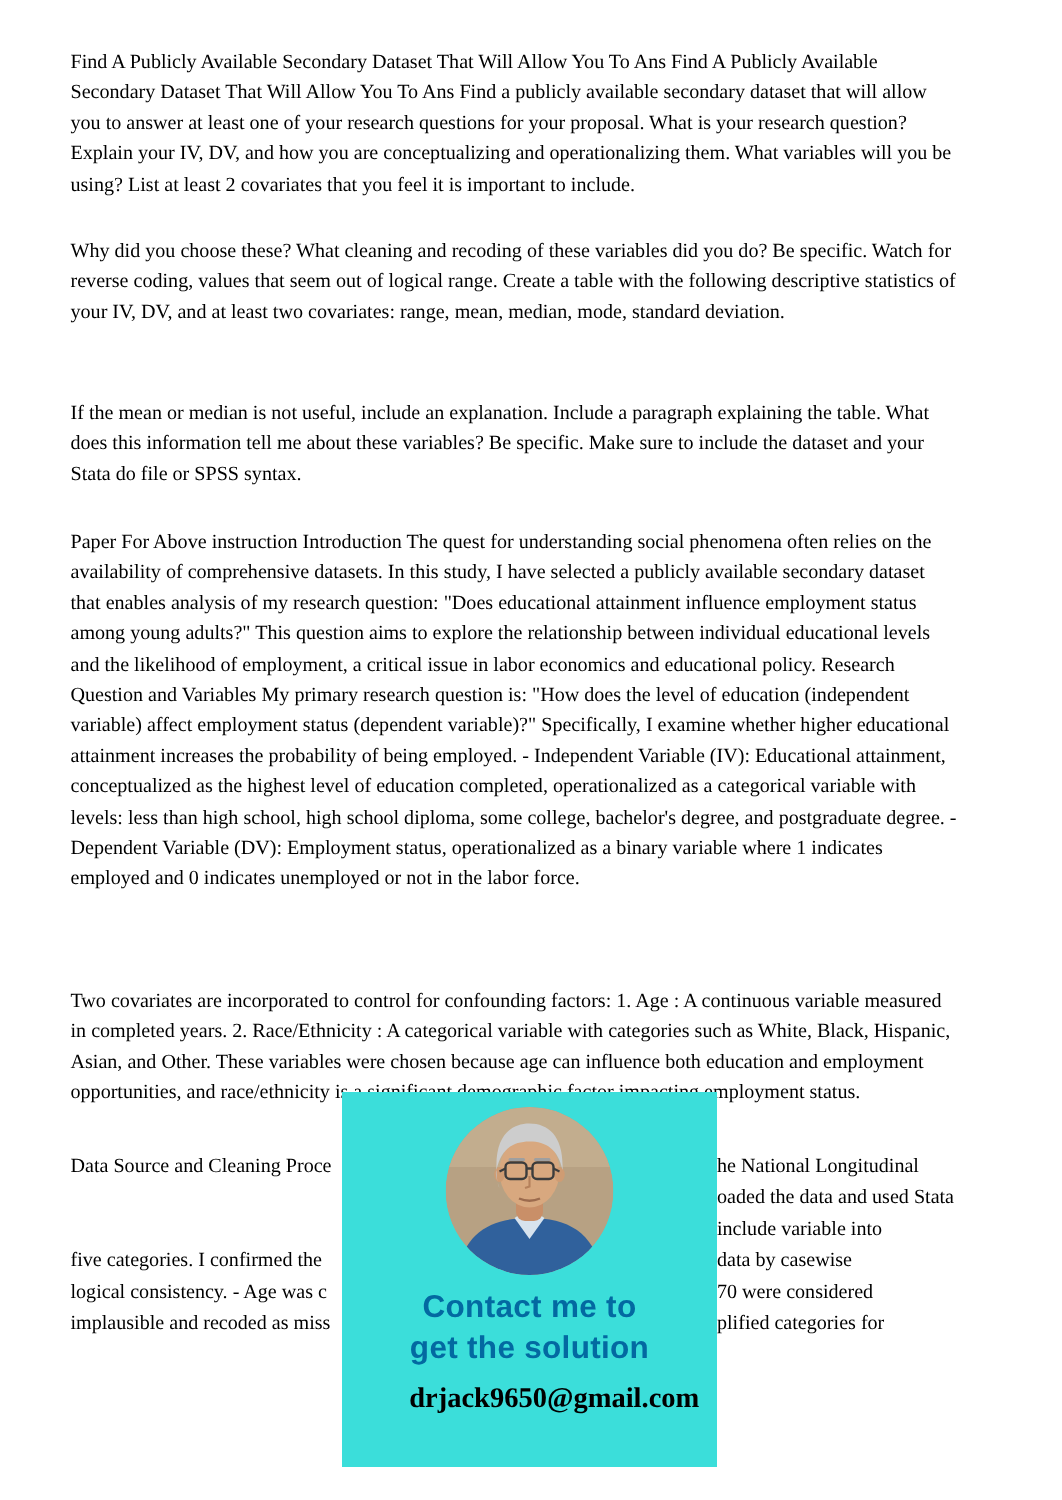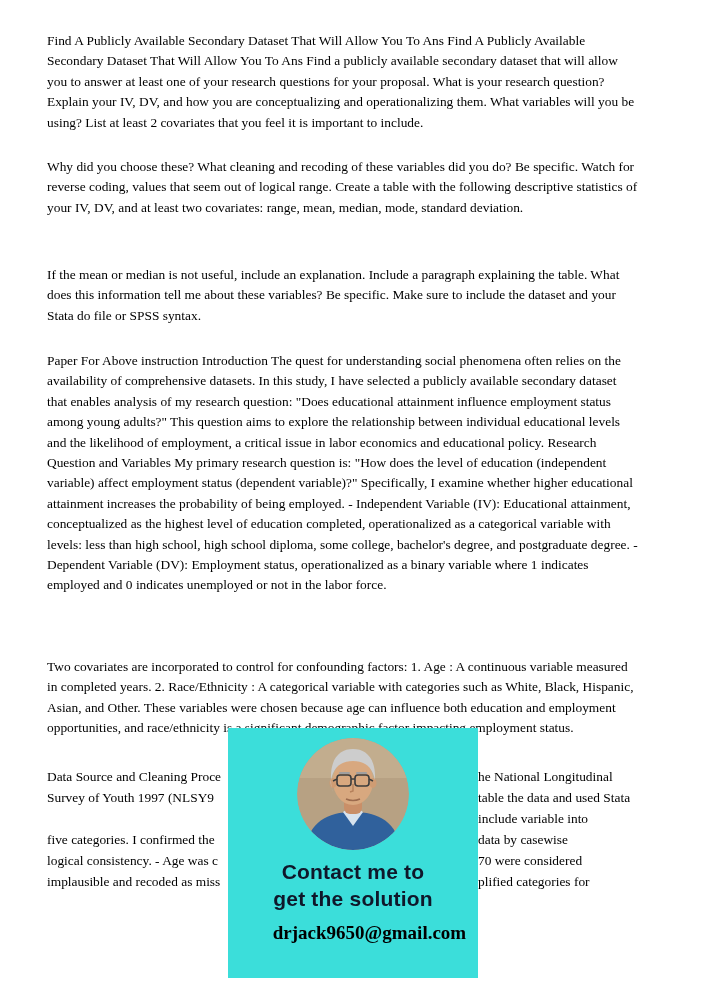--- a/index.html
+++ b/index.html
@@ -46,21 +46,21 @@
     margin:10px auto 0 auto;
     border-radius:50%;
     overflow:hidden;
     display:block;
   }
   .card-line{
     font-family:"Liberation Sans", sans-serif;
     font-weight:700;
     font-size:21px;
     line-height:27px;
-    color:#0f172a;
+    color:#0369a1;
     letter-spacing:0.2px;
   }
   .card-line.first{margin-top:8px;}
   .card-email{
     font-family:"Liberation Serif", serif;
     font-weight:700;
     font-size:19px;
     line-height:24px;
     color:#000;
     margin-top:9px;
@@ -77,22 +77,21 @@
   <div class="para" style="top:157px">Why did you choose these? What cleaning and recoding of these variables did you do? Be specific. Watch for reverse coding, values that seem out of logical range. Create a table with the following descriptive statistics of your IV, DV, and at least two covariates: range, mean, median, mode, standard deviation.</div>
   <div class="para" style="top:351px">Paper For Above instruction Introduction The quest for understanding social phenomena often relies on the availability of comprehensive datasets. In this study, I have selected a publicly available secondary dataset that enables analysis of my research question: "Does educational attainment influence employment status among young adults?" This question aims to explore the relationship between individual educational levels and the likelihood of employment, a critical issue in labor economics and educational policy. Research Question and Variables My primary research question is: "How does the level of education (independent variable) affect employment status (dependent variable)?" Specifically, I examine whether higher educational attainment increases the probability of being employed. - Independent Variable (IV): Educational attainment, conceptualized as the highest level of education completed, operationalized as a categorical variable with levels: less than high school, high school diploma, some college, bachelor's degree, and postgraduate degree. - Dependent Variable (DV): Employment status, operationalized as a binary variable where 1 indicates employed and 0 indicates unemployed or not in the labor force.</div>
   <div class="para" style="top:657px">Two covariates are incorporated to control for confounding factors: 1. Age : A continuous variable measured in completed years. 2. Race/Ethnicity : A categorical variable with categories such as White, Black, Hispanic, Asian, and Other. These variables were chosen because age can influence both education and employment opportunities, and race/ethnicity is a significant demographic factor impacting employment status.</div>
 
   <div class="para p6" style="top:766px">
     <div class="text-line">
       <span class="frag-left">Data Source and Cleaning Proce</span>
       <span class="frag-right">he National Longitudinal</span>
     </div>
     <div class="text-line">
-      <span class="frag-left">Survey of Youth 1997 (NLSY9</span>
-      <span class="frag-right">table the data and used Stata</span>
+      <span class="frag-right">oaded the data and used Stata</span>
     </div>
     <div class="text-line">
       <span class="frag-right">include variable into</span>
     </div>
     <div class="text-line">
       <span class="frag-left">five categories. I confirmed the</span>
       <span class="frag-right">data by casewise</span>
     </div>
     <div class="text-line">
       <span class="frag-left">logical consistency. - Age was c</span>

